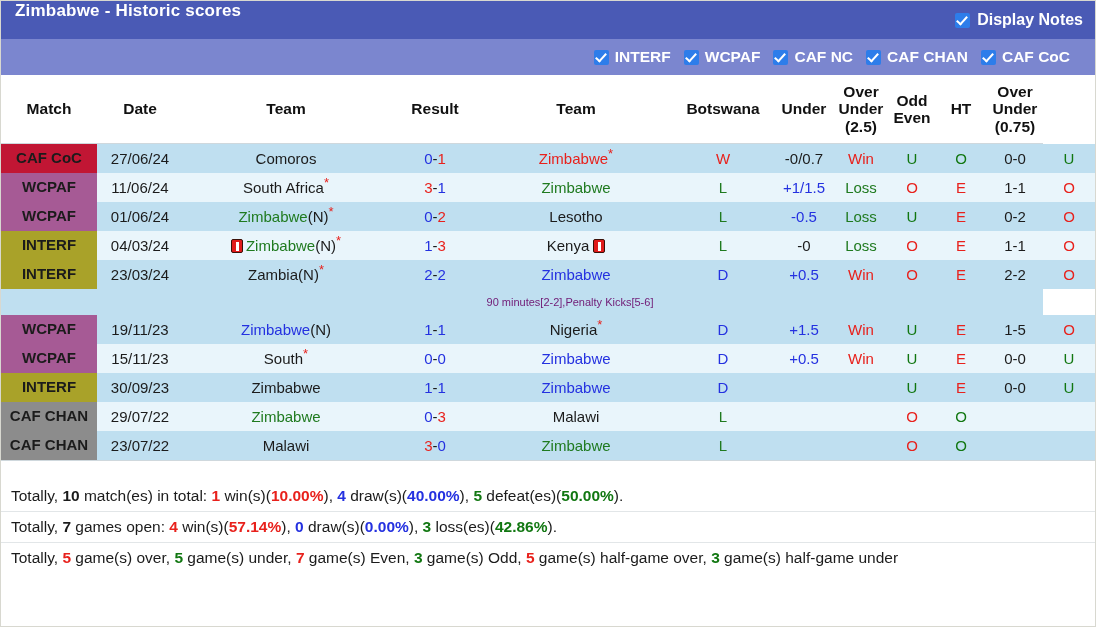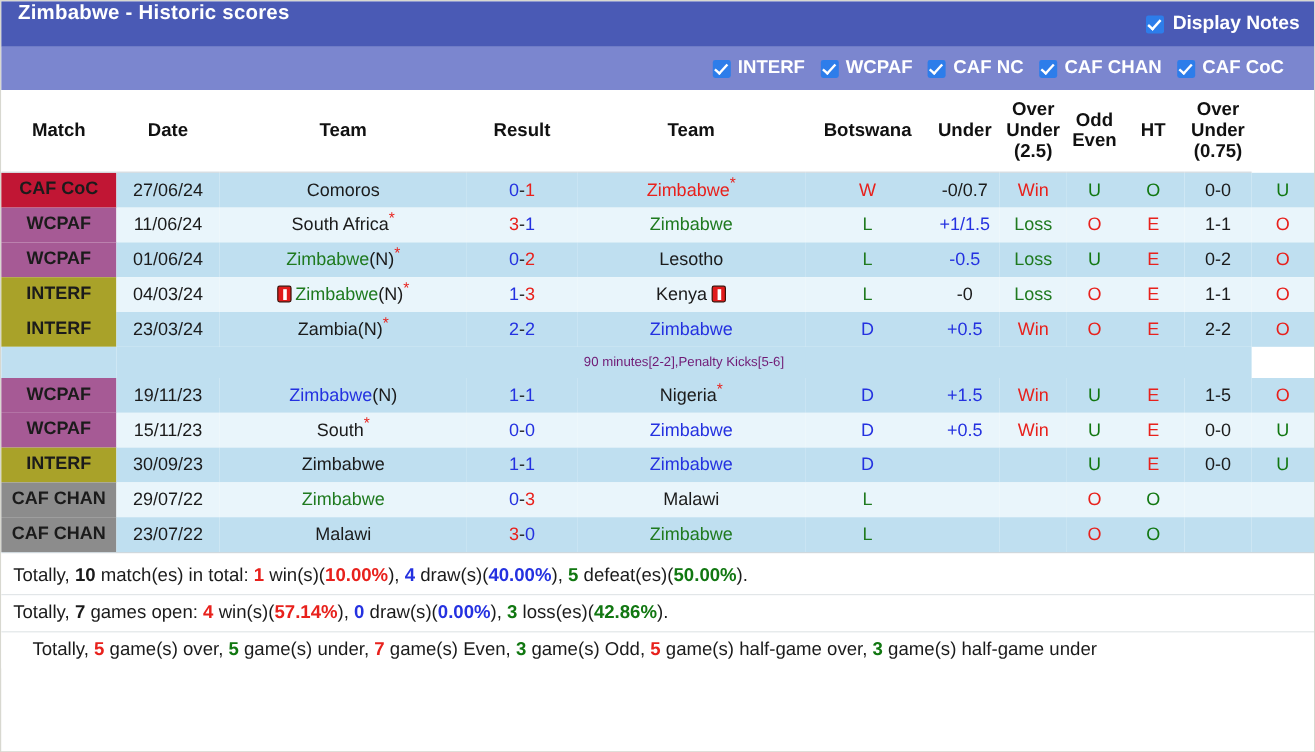--- a/index.html
+++ b/index.html
@@ -151,31 +151,31 @@
     content: "";
     position: absolute;
     left: 4px; top: 2px;
     width: 3px; height: 9px;
     background: #ffffff;
   }
 
   
   .footer {
     border-top: 1px solid #cfd8dd;
-    padding: 4px 0 0 0;
+    padding: 20px 0 0 0;
     background: #ffffff;
   }
   .fline {
     font-size: 15.5px;
     color: #1b1b1b;
     padding: 6px 0 6px 10px;
     border-bottom: 1px solid #e2e6e8;
     white-space: nowrap;
   }
-  .fline:last-child { border-bottom: none; margin-left: 16px; }
+  .fline:last-child { border-bottom: none; }
 </style>
 </head>
 <body>
 
 <div id="page">
 
   <div class="titlebar">
     <div class="title">Zimbabwe - Historic scores</div>
     <div class="notes">
       <span class="cb"></span>

